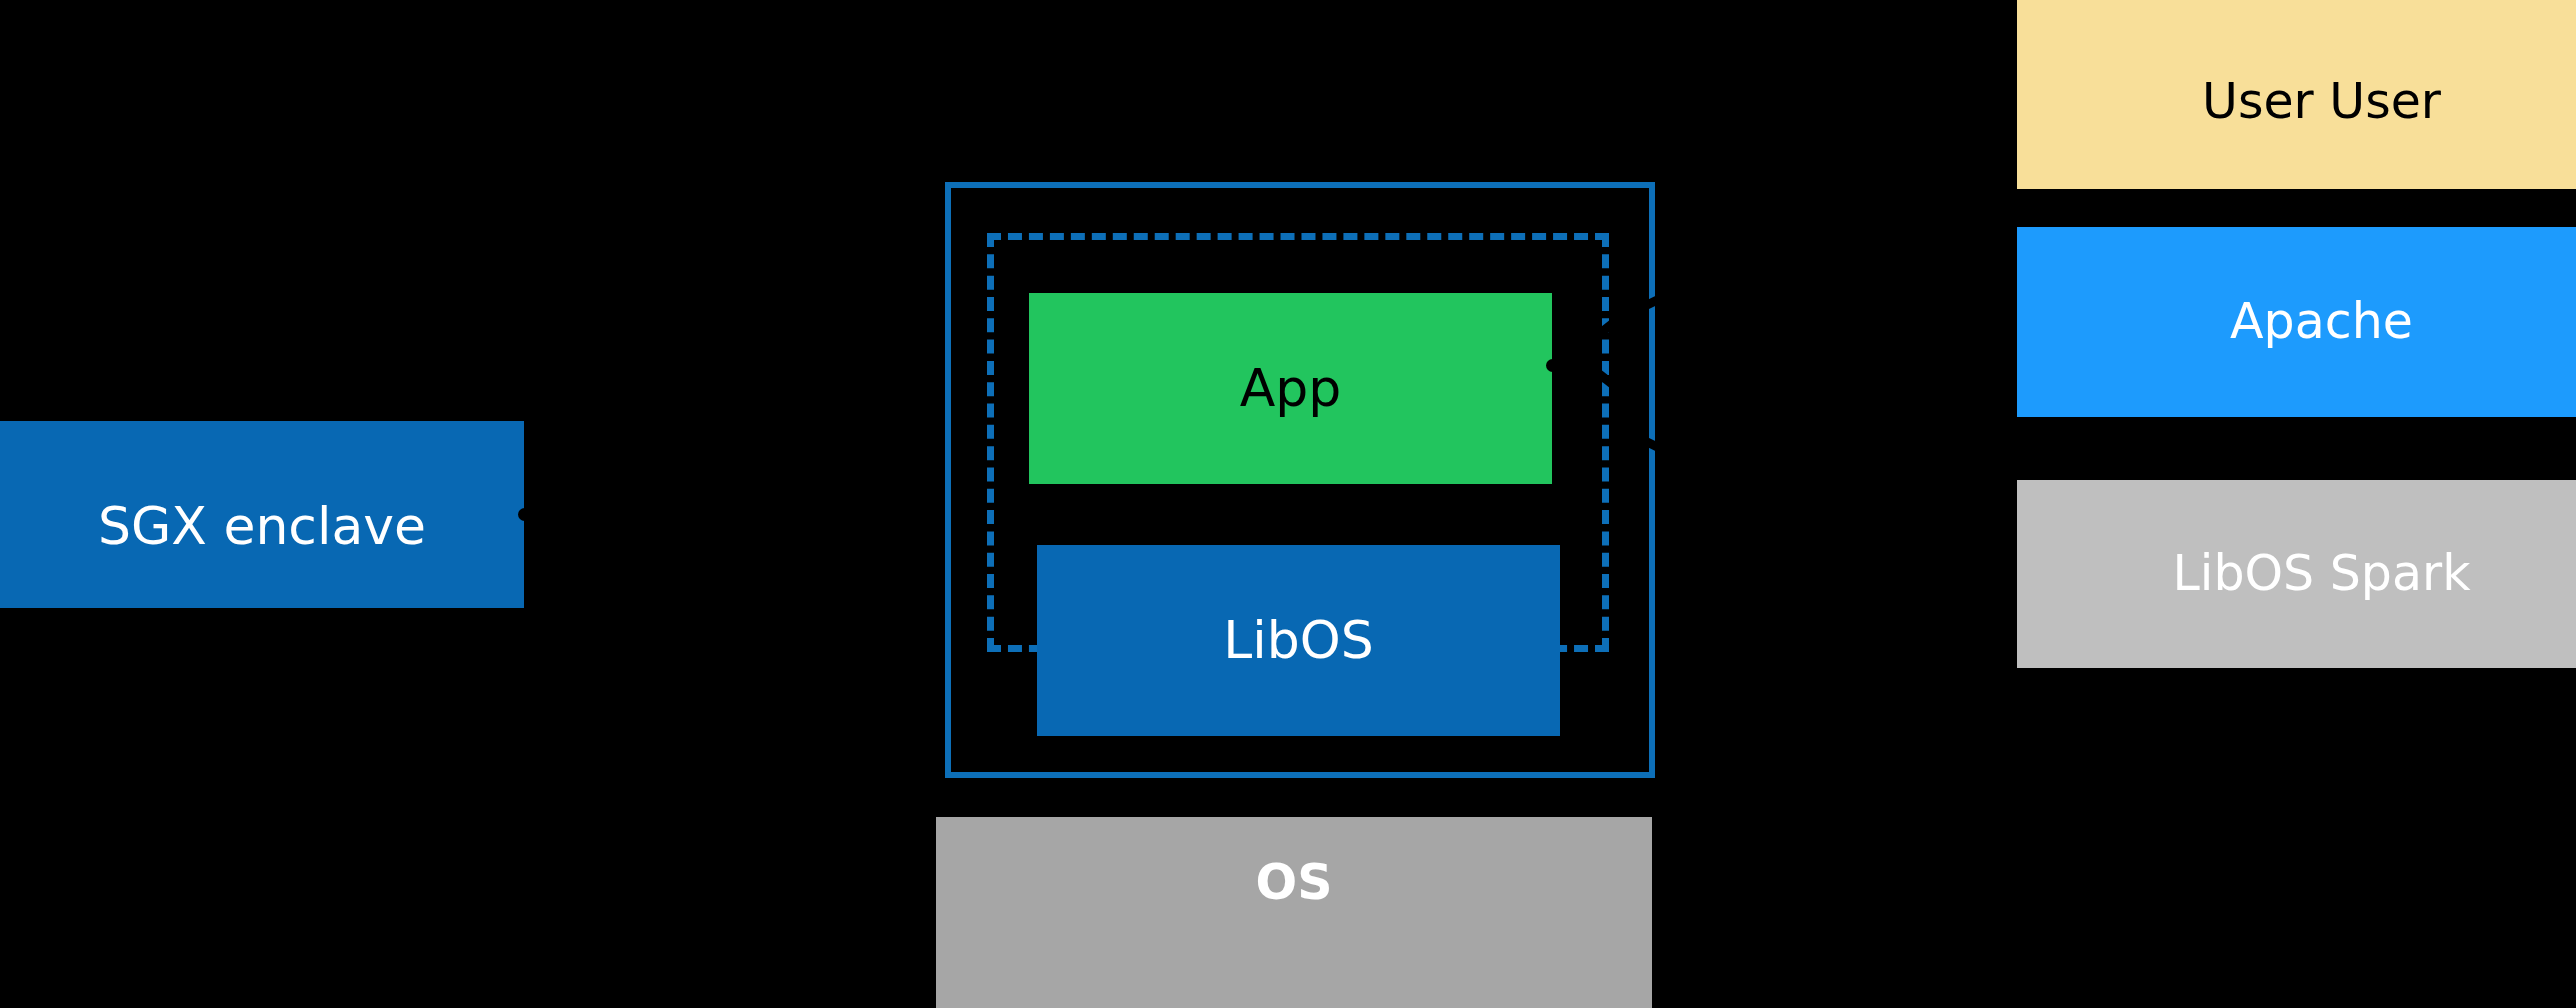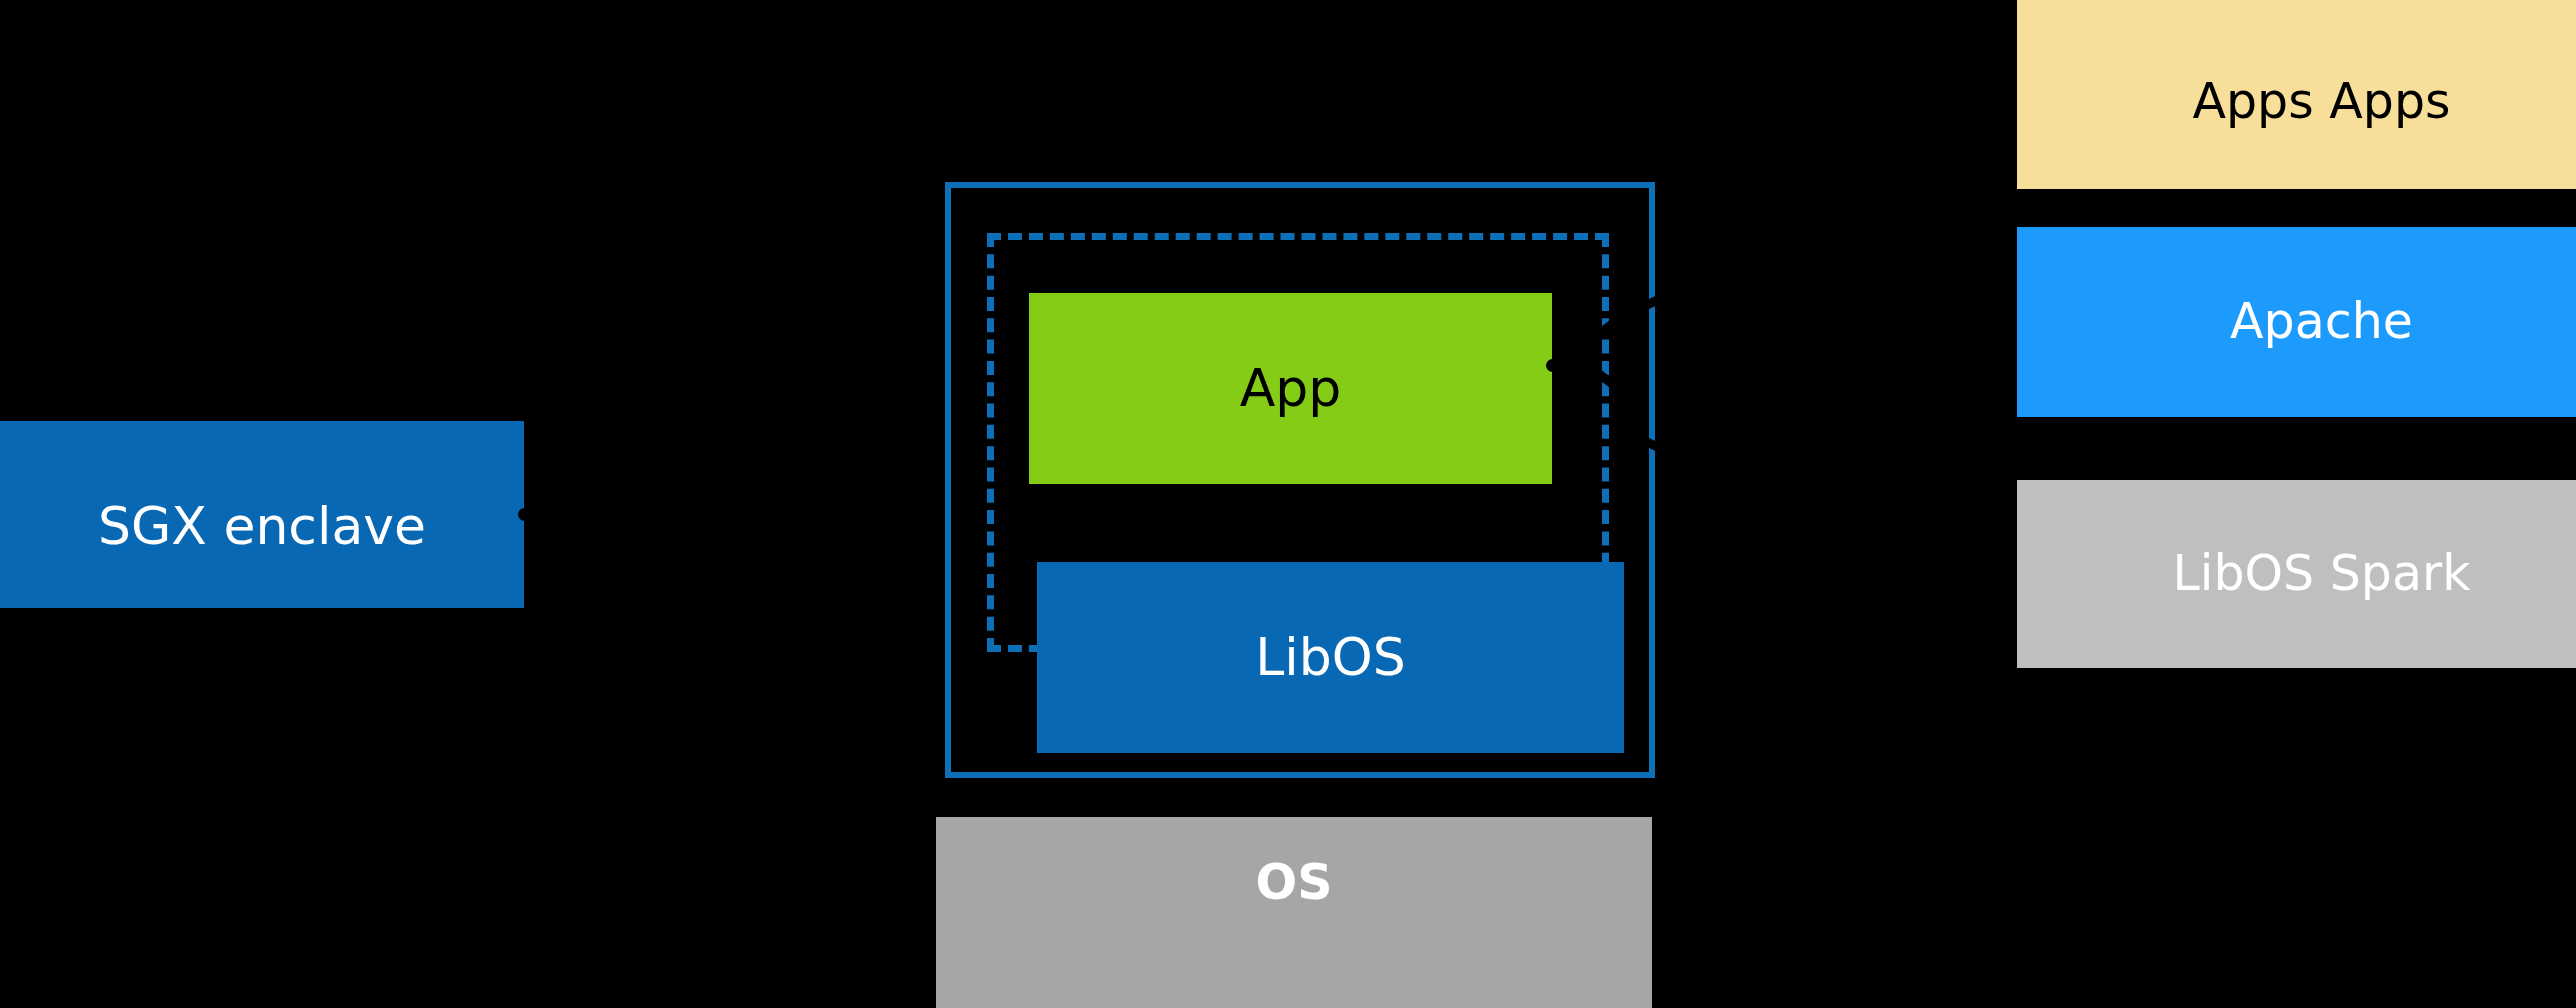--- a/index.html
+++ b/index.html
@@ -57,31 +57,31 @@
     border: 7.5px dashed #0d6fb8;
     background: transparent;
   }
 
   
   #app-box {
     left: 1029px;
     top: 293px;
     width: 523px;
     height: 191px;
-    background: #84cc16;
+    background: #22c55e;
     color: #000000;
     font-size: 52px;
     text-align: right;
   }
 
   
   #libos-box {
     left: 1037px;
-    top: 562px;
-    width: 587px;
+    top: 545px;
+    width: 523px;
     height: 191px;
     background: #0868b3;
     color: #ffffff;
     font-size: 52px;
   }
 
   
   #os-box {
     left: 936px;
     top: 817px;
@@ -174,21 +174,21 @@
 
   <div class="box" id="libos-box">
     <span>LibOS</span>
   </div>
 
   <div class="box" id="os-box">
     <span>OS</span>
   </div>
 
   <div class="box" id="user-apps-box">
-    <span>Apps Apps</span>
+    <span>User User</span>
   </div>
   <div class="box" id="bigdl-box">
     <span>Apache</span>
   </div>
   <div class="box" id="apache-spark-box">
     <span>LibOS Spark</span>
   </div>
 
 </div>
 

